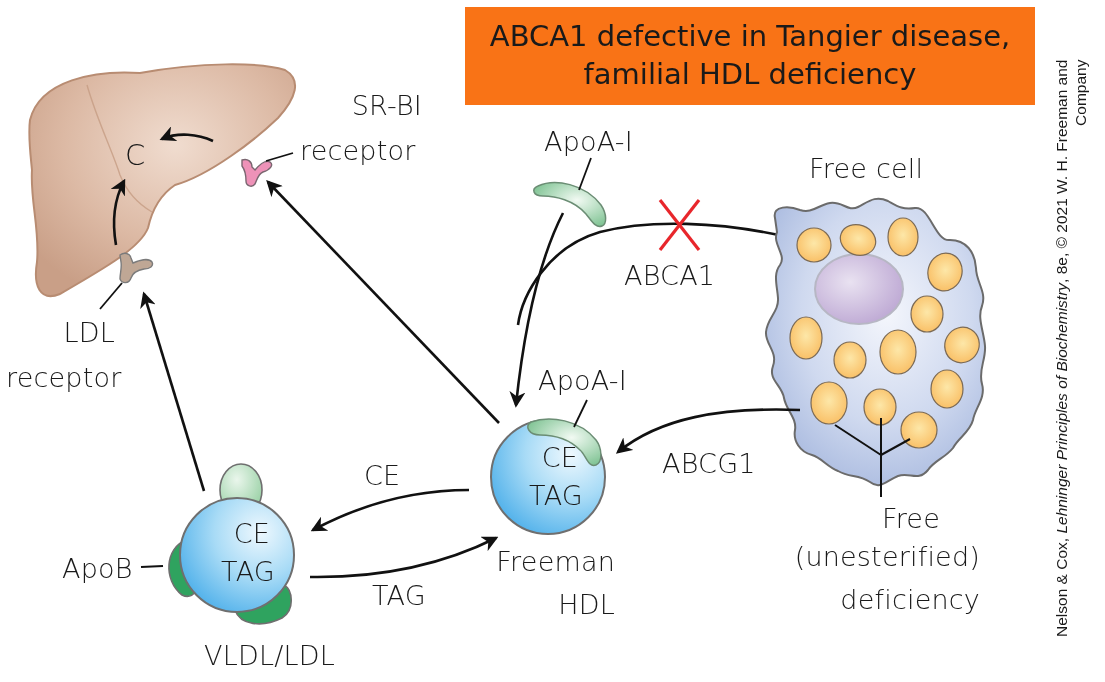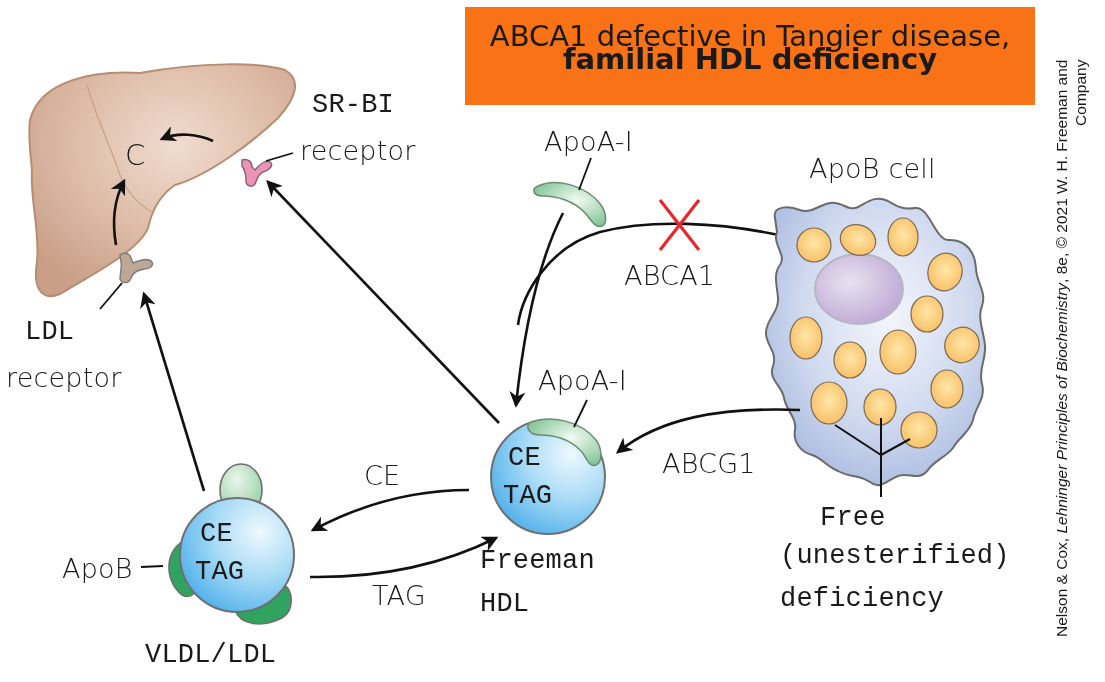--- a/index.html
+++ b/index.html
@@ -1,19 +1,19 @@
 <!DOCTYPE html>
 <html><head>
 <meta charset="utf-8">
 <style>
   html,body{margin:0;padding:0;background:#ffffff;}
   body{width:1105px;height:682px;position:relative;overflow:hidden;font-family:"DejaVu Sans","Liberation Sans",sans-serif;color:#1a1a1a;}
   svg{position:absolute;left:0;top:0;}
   .lbl{position:absolute;font-size:27px;line-height:31px;color:#1a1a1a;white-space:nowrap;font-weight:300;letter-spacing:0.2px;}
-  .center{text-align:left;font-family:Liberation Mono, monospace;}
+  .center{text-align:right;}
   .title-box{position:absolute;left:465px;top:7px;width:570px;height:98px;background:#f97316;}
   .title-text{position:absolute;left:0;right:0;text-align:center;font-size:29px;line-height:36px;color:#1a1a1a;}
   .credit{position:absolute;left:1052px;top:637px;transform-origin:0 0;transform:rotate(-90deg);font-size:15.5px;line-height:19px;color:#1a1a1a;white-space:nowrap;font-family:"Liberation Sans","DejaVu Sans",sans-serif;}
   .credit i{font-style:italic;}
   .inner{font-size:27px;line-height:30px;}
 </style>
 </head>
 <body>
 
 <svg width="1105" height="682" viewBox="0 0 1105 682">
@@ -132,34 +132,34 @@
     <path d="M252,505 C275,510 290,528 288,545 C285,560 265,540 255,525 Z" fill="#2fa35f" stroke="#6f6f6f" stroke-width="1.6"></path>
     <path d="M186,540 C165,548 163,580 182,595 C192,600 202,590 200,570 Z" fill="#2fa35f" stroke="#6f6f6f" stroke-width="1.6"></path>
     <path d="M235,610 C240,625 262,628 282,618 C295,610 293,590 284,585 Z" fill="#2fa35f" stroke="#6f6f6f" stroke-width="1.6"></path>
     <circle cx="237" cy="555" r="57" fill="url(#lipoG)" stroke="#6f6f6f" stroke-width="2"></circle>
   </g>
   <line x1="141" y1="567" x2="163" y2="566" stroke="#111" stroke-width="1.8"></line>
 </svg>
 
 <div class="title-box">
   <div class="title-text" style="top:11px;">ABCA1 defective in Tangier disease,</div>
-  <div class="title-text" style="top:34px;font-weight:bold;">familial HDL deficiency</div>
+  <div class="title-text" style="top:49px;">familial HDL deficiency</div>
 </div>
 
 <div class="lbl" style="left:125px;top:140px;font-size:29px;">C</div>
 <div class="lbl center" style="left:312px;top:90px;width:110px;">SR-BI</div>
 <div class="lbl" style="left:300px;top:135px;">receptor</div>
 <div class="lbl center" style="left:25px;top:317px;width:90px;">LDL</div>
 <div class="lbl" style="left:6px;top:362px;">receptor</div>
 
 <div class="lbl" style="left:544px;top:126px;">ApoA-I</div>
 
 <div class="lbl" style="left:624px;top:260px;">ABCA1</div>
 
-<div class="lbl" style="left:809px;top:153px;">ApoB cell</div>
+<div class="lbl" style="left:809px;top:153px;">Free cell</div>
 <div class="lbl center" style="left:820px;top:503px;width:120px;">Free</div>
 <div class="lbl center" style="left:780px;top:541px;width:200px;">(unesterified)</div>
 <div class="lbl center" style="left:780px;top:584px;width:200px;">deficiency</div>
 
 <div class="lbl" style="left:662px;top:448px;">ABCG1</div>
 
 <div class="lbl" style="left:538px;top:365px;">ApoA-I</div>
 <div class="lbl center inner" style="left:508px;top:443px;width:70px;">CE</div>
 <div class="lbl center inner" style="left:503px;top:481px;width:80px;">TAG</div>
 <div class="lbl center" style="left:480px;top:546px;width:135px;">Freeman</div>

